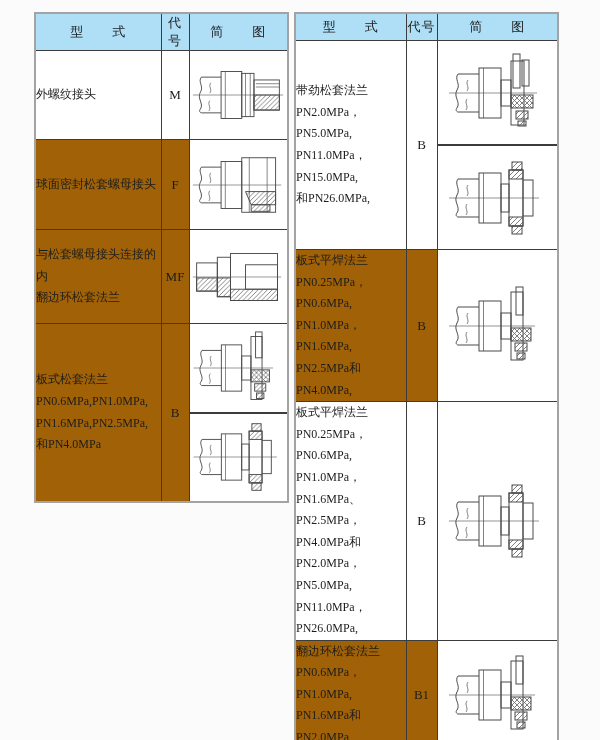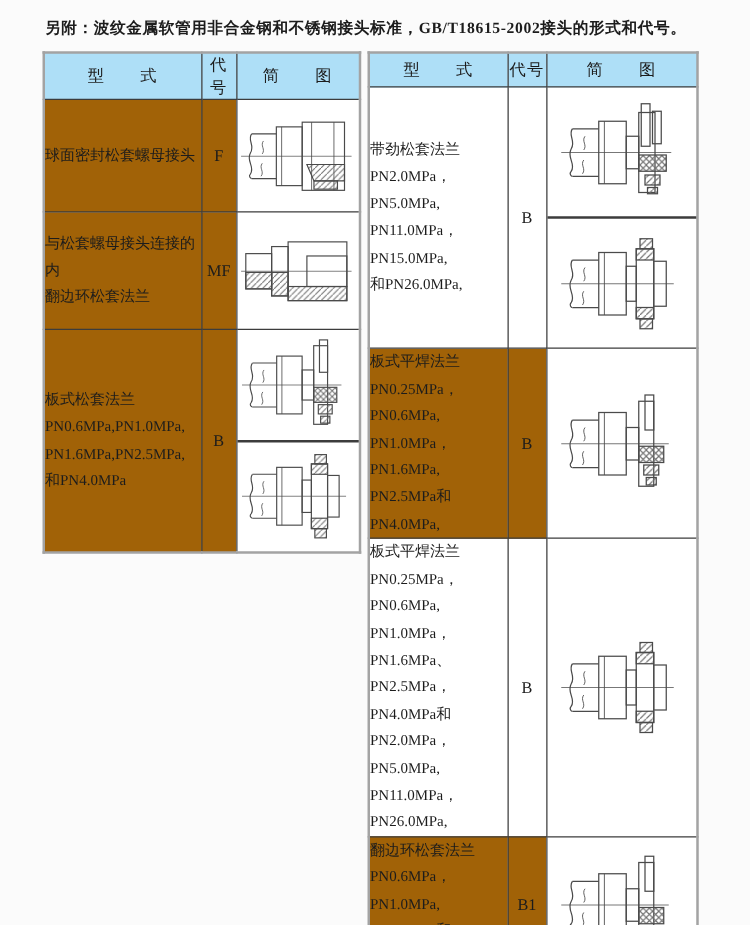--- a/index.html
+++ b/index.html
@@ -144,35 +144,45 @@
       <path d="M58,18 C58,7 74,7 74,18 M58,62 C58,73 74,73 74,62"></path>
       <rect x="61" y="6" width="10" height="7" fill="url(#hatch)"></rect>
       <rect x="61" y="67" width="10" height="7" fill="url(#hatch)"></rect>
       <rect x="74" y="26" width="10" height="28"></rect>
     </g>
   </defs>
 </svg>
 </div>
 
 <div class="page">
-  <div class="title">另附：波纹金属软管用非合金钢和不锈钢接头标准，GB/T18615-2002接头的形式和代号。</div>
 
   <div class="tables">
 
     <table class="t tl">
       <colgroup>
           <col class="c-type">
           <col class="c-code">
           <col class="c-sk">
         </colgroup>
       <tbody>
           <tr class="hdr">
         <th>型　　式</th>
         <th>代号</th>
         <th>简　　图</th>
+      </tr>
+      <tr class="h88">
+        <td class="type">外螺纹接头</td>
+        <td class="code">M</td>
+        <td class="sk">
+          <div class="skcell">
+                <svg class="skv" width="94" height="76" viewBox="0 0 100 80">
+                  <use href="#d-m"></use>
+                </svg>
+              </div>
+        </td>
       </tr>
       <tr class="h89">
         <td class="type yl">球面密封松套螺母接头</td>
         <td class="code yl">F</td>
         <td class="sk">
           <div class="skcell">
                 <svg class="skv" width="94" height="76" viewBox="0 0 100 80">
                   <use href="#d-f"></use>
                 </svg>
               </div>

